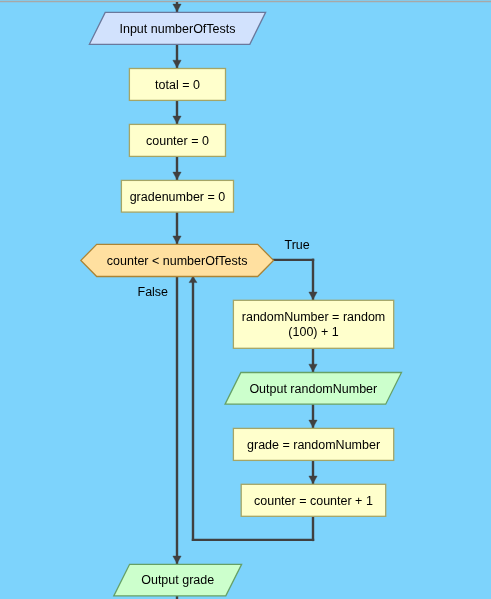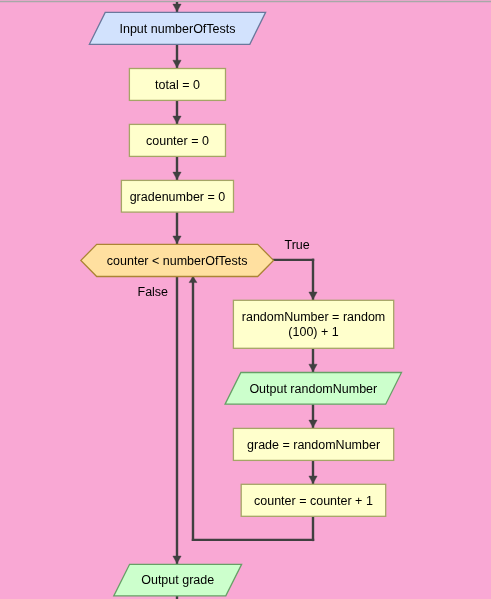--- a/index.html
+++ b/index.html
@@ -1,18 +1,18 @@
 <!DOCTYPE html>
 <html><head>
 <meta charset="utf-8">
 <title>Flowchart</title>
 <style>
   html,body{margin:0;padding:0;background:#ffffff;}
   body{width:491px;height:599px;overflow:hidden;font-family:"Liberation Sans",sans-serif;}
-  #canvas{position:relative;width:491px;height:599px;background:#f9a8d4;text-align:right;}
+  #canvas{position:relative;width:491px;height:599px;background:#7dd3fc;text-align:right;}
   svg{display:block;}
 </style>
 </head>
 <body>
 
 <div id="canvas">
   <svg id="flow" width="491" height="599" viewBox="0 0 491 599">
       <line x1="0" y1="1.5" x2="491" y2="1.5" stroke="#a8a8a8" stroke-width="1.5"></line>
       <g>
         <line x1="177" y1="2" x2="177" y2="12.4" stroke="#404040" stroke-width="2.4" stroke-linecap="butt"></line>

